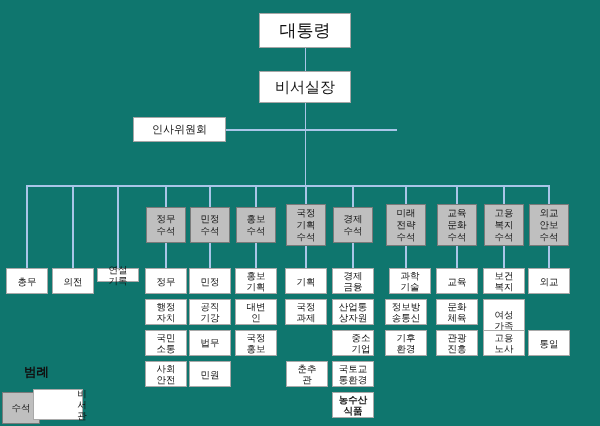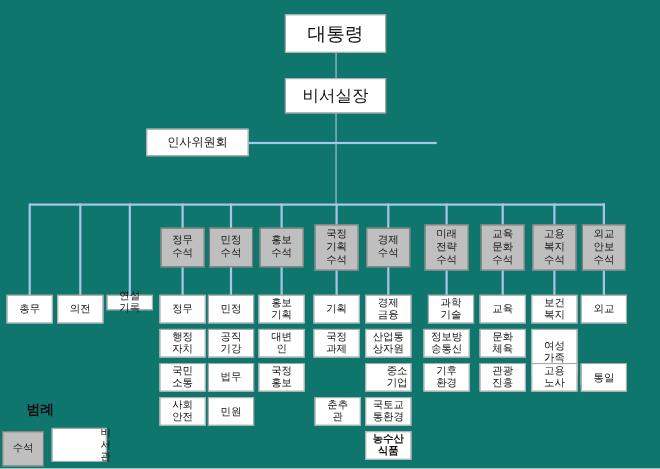--- a/index.html
+++ b/index.html
@@ -135,16 +135,16 @@
 수석</div>
       <div class="line" style="left:548.25px;top:185px;width:1.5px;height:19px;"></div>
       <div class="line" style="left:548.25px;top:246px;width:1.5px;height:22px;"></div>
       <div class="abs box" style="left:528px;top:268px;width:42px;height:26px;">외교</div>
       <div class="abs box" style="left:528px;top:299px;width:42px;height:19px;margin-top:32px;">국방</div>
       <div class="abs box" style="left:528px;top:330px;width:42px;height:26px;">통일</div>
     </div>
 
   <div class="abs legend-title" style="left:24px;top:364px;">범례</div>
   <div class="abs head-box" style="left:2px;top:392px;width:38px;height:32px;">수석</div>
-  <div class="abs box" style="left:47px;top:389px;width:38px;height:31px;padding-left:48px;">비서
+  <div class="abs box" style="left:33px;top:389px;width:38px;height:31px;padding-left:48px;">비서
 관</div>
 
 </div>
 
 </body></html>

